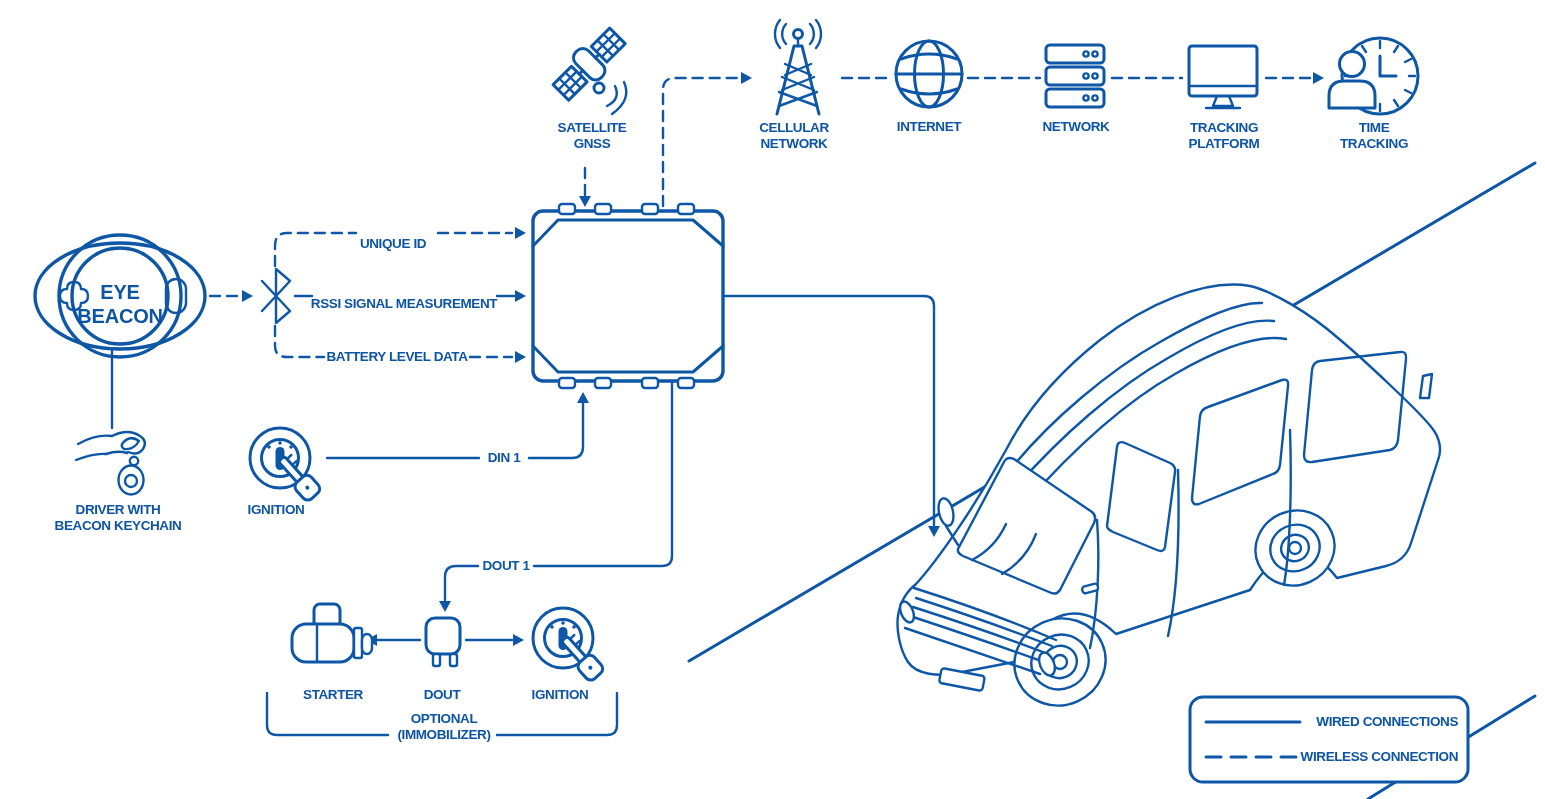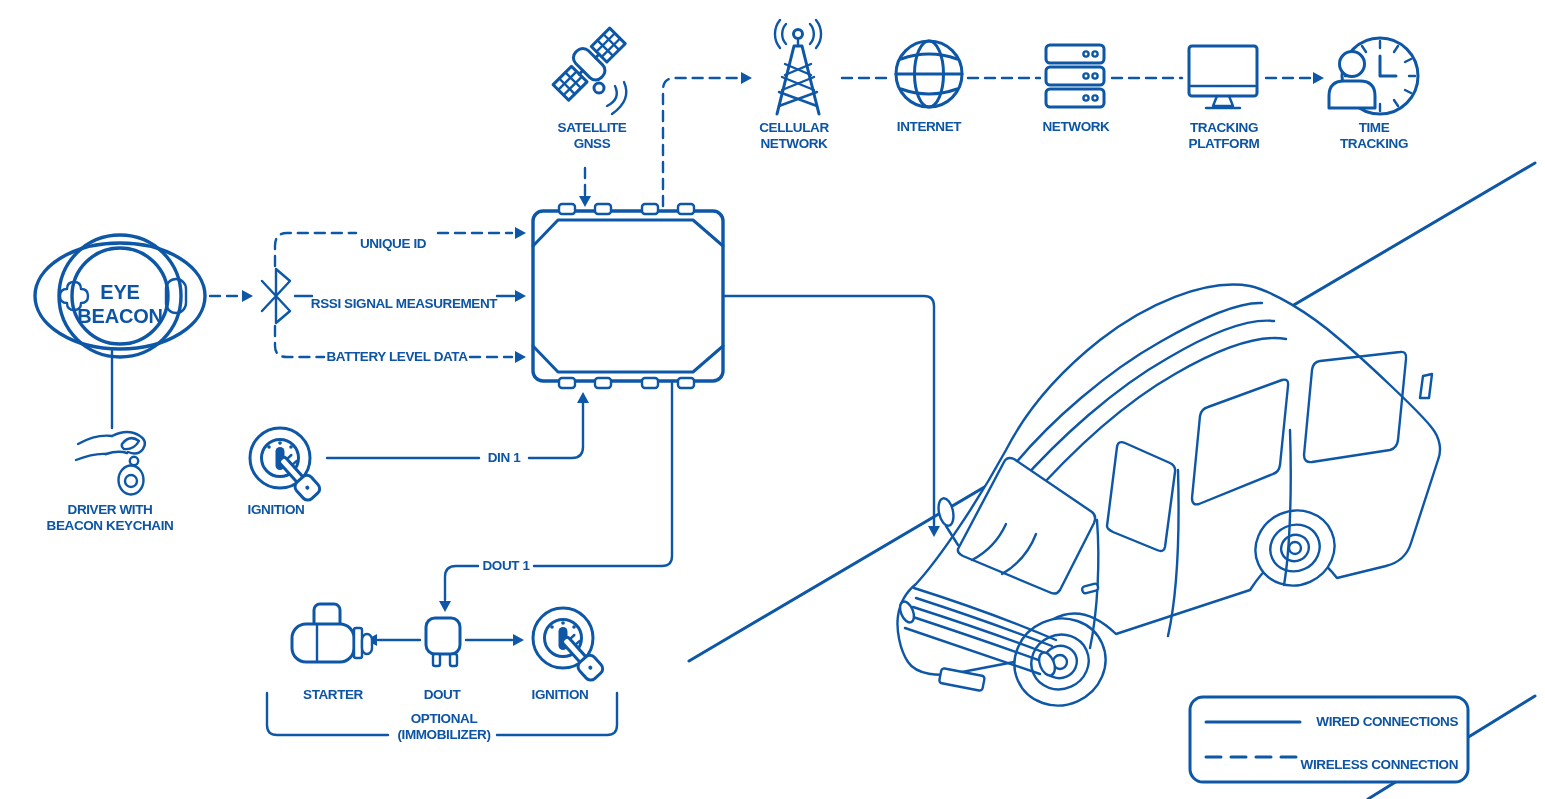--- a/index.html
+++ b/index.html
@@ -287,33 +287,33 @@
 NETWORK</div>
 <div class="lbl" style="left:929px;top:119px;">INTERNET</div>
 <div class="lbl" style="left:1076px;top:119px;">NETWORK</div>
 <div class="lbl" style="left:1224px;top:120px;">TRACKING
 PLATFORM</div>
 <div class="lbl" style="left:1374px;top:120px;">TIME
 TRACKING</div>
 
 <div class="lbl big" style="left:120px;top:280px;">EYE
 BEACON</div>
-<div class="lbl" style="left:110px;top:502px;">DRIVER WITH
+<div class="lbl" style="left:118px;top:502px;">DRIVER WITH
 BEACON KEYCHAIN</div>
 <div class="lbl" style="left:276px;top:502px;">IGNITION</div>
 
 <div class="lbl" style="left:393px;top:226px;margin-top:10px;">UNIQUE ID</div>
 <div class="lbl" style="left:404px;top:288px;margin-top:8px;">RSSI SIGNAL MEASUREMENT</div>
 <div class="lbl" style="left:397px;top:349px;">BATTERY LEVEL DATA</div>
 
 <div class="lbl" style="left:504px;top:450px;">DIN 1</div>
 <div class="lbl" style="left:506px;top:558px;">DOUT 1</div>
 
 <div class="lbl" style="left:327px;top:687px;margin-left:6px;">STARTER</div>
 <div class="lbl" style="left:442px;top:687px;">DOUT</div>
 <div class="lbl" style="left:560px;top:687px;">IGNITION</div>
 <div class="lbl" style="left:444px;top:711px;">OPTIONAL
 (IMMOBILIZER)</div>
 
 <div class="lbl right" style="right:87px;top:714px;">WIRED CONNECTIONS</div>
-<div class="lbl right" style="right:87px;top:749px;margin-top:8px;">WIRELESS CONNECTION</div>
+<div class="lbl right" style="right:87px;top:749px;">WIRELESS CONNECTION</div>
 
 </div>
 
 </body></html>

